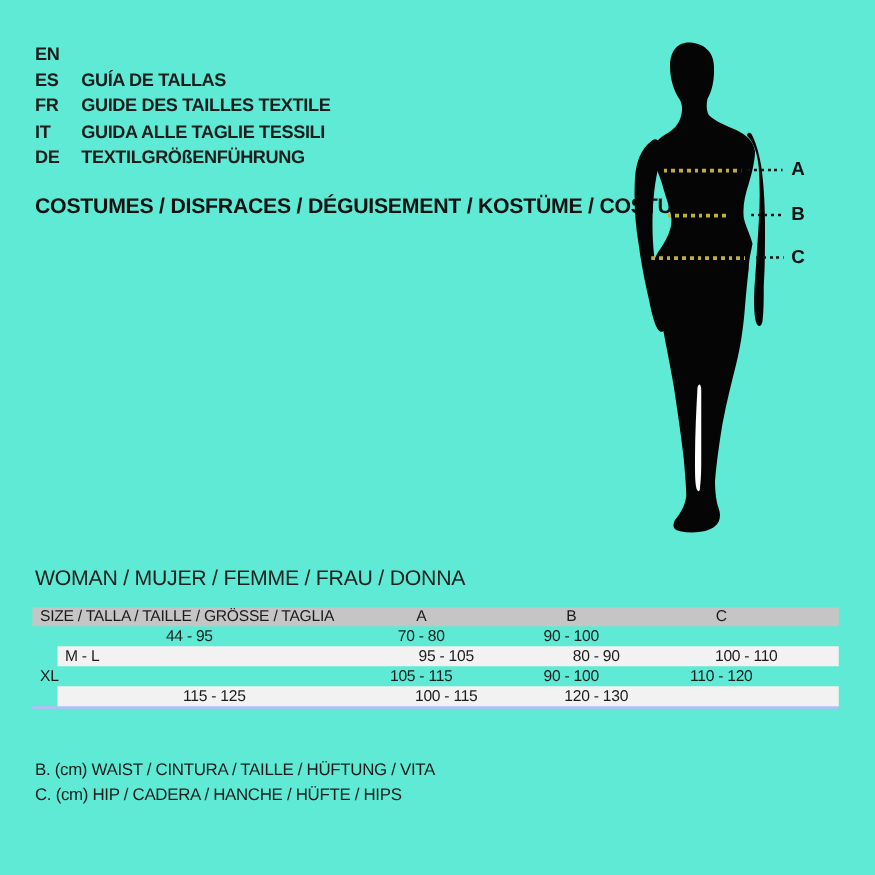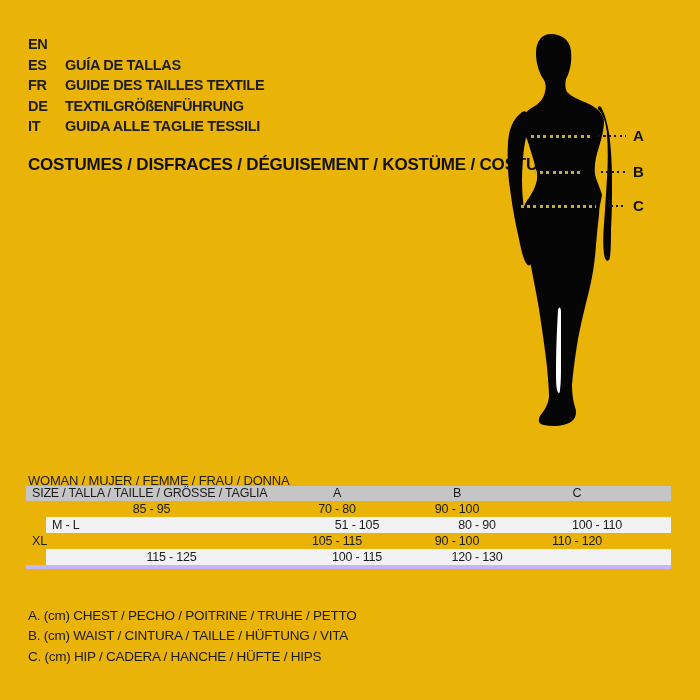--- a/index.html
+++ b/index.html
@@ -1,35 +1,35 @@
 <!DOCTYPE html>
 <html><head>
 <meta charset="utf-8">
 <style>
   html,body{margin:0;padding:0;background:#ffffff;}
   .canvas{
-    position:relative;width:700px;height:700px;background:#eab308;
+    position:relative;width:700px;height:700px;background:#5eead4;
     font-family:"Liberation Sans",sans-serif;color:#1c1c1c;overflow:hidden;
   }
   
   .lang-list{position:absolute;left:28px;top:34px;}
   .lang-row{display:grid;grid-template-columns:37px auto;height:20.5px;line-height:20.5px;
     font-size:14.5px;font-weight:700;letter-spacing:-0.3px;color:#1d1d1d;}
   
   .category{position:absolute;left:28px;top:155px;font-size:17px;font-weight:700;
     letter-spacing:-0.2px;color:#111;}
   
   .figure-svg{position:absolute;left:492px;top:30px;width:160px;height:400px;}
   .mline-dash,.mline-dots{position:absolute;height:2.6px;}
   .mline-dash{background:repeating-linear-gradient(90deg,var(--dashcol) 0 3px,transparent 3px 6.2px);}
   .mline-dots{background:repeating-linear-gradient(90deg,#141414 0 2.2px,transparent 2.2px 5.4px);height:2.2px;}
   .mline-label{position:absolute;font-size:15px;font-weight:700;color:#111;line-height:15px;}
   
-  .table-title{position:absolute;left:28px;top:473px;font-size:13px;letter-spacing:-0.2px;color:#222;}
-  .size-table{position:absolute;left:26px;top:486px;width:645px;border-bottom:4px solid #c4b5fd;}
+  .table-title{position:absolute;left:28px;top:453px;font-size:17px;letter-spacing:-0.2px;color:#222;}
+  .size-table{position:absolute;left:26px;top:486px;width:645px;border-bottom:2px solid #c4b5fd;}
   .t-row{display:grid;grid-template-columns:251px 120px 120px 120px 34px;height:16px;
     line-height:16px;font-size:12.5px;letter-spacing:-0.2px;}
   .t-row.head{background:#c5c5c5;height:15px;line-height:15px;color:#1b1b1b;}
   .t-row.stripe{background:#f2f2f2;margin-left:20px;}
   .t-cell{white-space:nowrap;overflow:hidden;}
   .t-cell.first{padding-left:6px;text-align:left;}
   .t-cell.num{text-align:center;}
   
   .legend{position:absolute;left:28px;top:606px;}
   .legend-row{height:20.3px;line-height:20.3px;font-size:13.5px;letter-spacing:-0.25px;color:#1b1b1b;}
@@ -45,26 +45,26 @@
       </div>
       <div class="lang-row">
         <span>ES</span>
         <span>GUÍA DE TALLAS</span>
       </div>
       <div class="lang-row">
         <span>FR</span>
         <span>GUIDE DES TAILLES TEXTILE</span>
       </div>
       <div class="lang-row">
+        <span>IT</span>
+        <span>GUIDA ALLE TAGLIE TESSILI</span>
+      </div>
+      <div class="lang-row">
         <span>DE</span>
         <span>TEXTILGRÖßENFÜHRUNG</span>
-      </div>
-      <div class="lang-row">
-        <span>IT</span>
-        <span>GUIDA ALLE TAGLIE TESSILI</span>
       </div>
     </div>
 
   <div class="category">COSTUMES / DISFRACES / DÉGUISEMENT / KOSTÜME / COSTUMI</div>
 
   <svg class="figure-svg" viewBox="0 0 160 400" xmlns="http://www.w3.org/2000/svg">
     <g fill="#050505">
 
       <path d="M59 4
         C50 4 44 11 44 23 C44 33 47 43 52 50 C54 54 54 58 53 62
@@ -119,42 +119,41 @@
   <div class="table-title">WOMAN / MUJER / FEMME / FRAU / DONNA</div>
 
   <div class="size-table" id="table-host">
       <div class="t-row head">
         <div class="t-cell first">SIZE / TALLA / TAILLE / GRÖSSE / TAGLIA</div>
         <div class="t-cell num">A</div>
         <div class="t-cell num">B</div>
         <div class="t-cell num">C</div>
       </div>
       <div class="t-row">
-        <div class="t-cell num">85 - 95</div>
+        <div class="t-cell num">44 - 95</div>
         <div class="t-cell num">70 - 80</div>
         <div class="t-cell num">90 - 100</div>
       </div>
       <div class="t-row stripe">
         <div class="t-cell first">M - L</div>
-        <div class="t-cell num">51 - 105</div>
+        <div class="t-cell num">95 - 105</div>
         <div class="t-cell num">80 - 90</div>
         <div class="t-cell num">100 - 110</div>
       </div>
       <div class="t-row">
         <div class="t-cell first">XL</div>
         <div class="t-cell num">105 - 115</div>
         <div class="t-cell num">90 - 100</div>
         <div class="t-cell num">110 - 120</div>
       </div>
       <div class="t-row stripe">
         <div class="t-cell num">115 - 125</div>
         <div class="t-cell num">100 - 115</div>
         <div class="t-cell num">120 - 130</div>
       </div>
     </div>
 
   <div class="legend" id="legend-host">
-      <div class="legend-row">A. (cm) CHEST / PECHO / POITRINE / TRUHE / PETTO</div>
       <div class="legend-row">B. (cm) WAIST / CINTURA / TAILLE / HÜFTUNG / VITA</div>
       <div class="legend-row">C. (cm) HIP / CADERA / HANCHE / HÜFTE / HIPS</div>
     </div>
 
 </div>
 
 </body></html>

